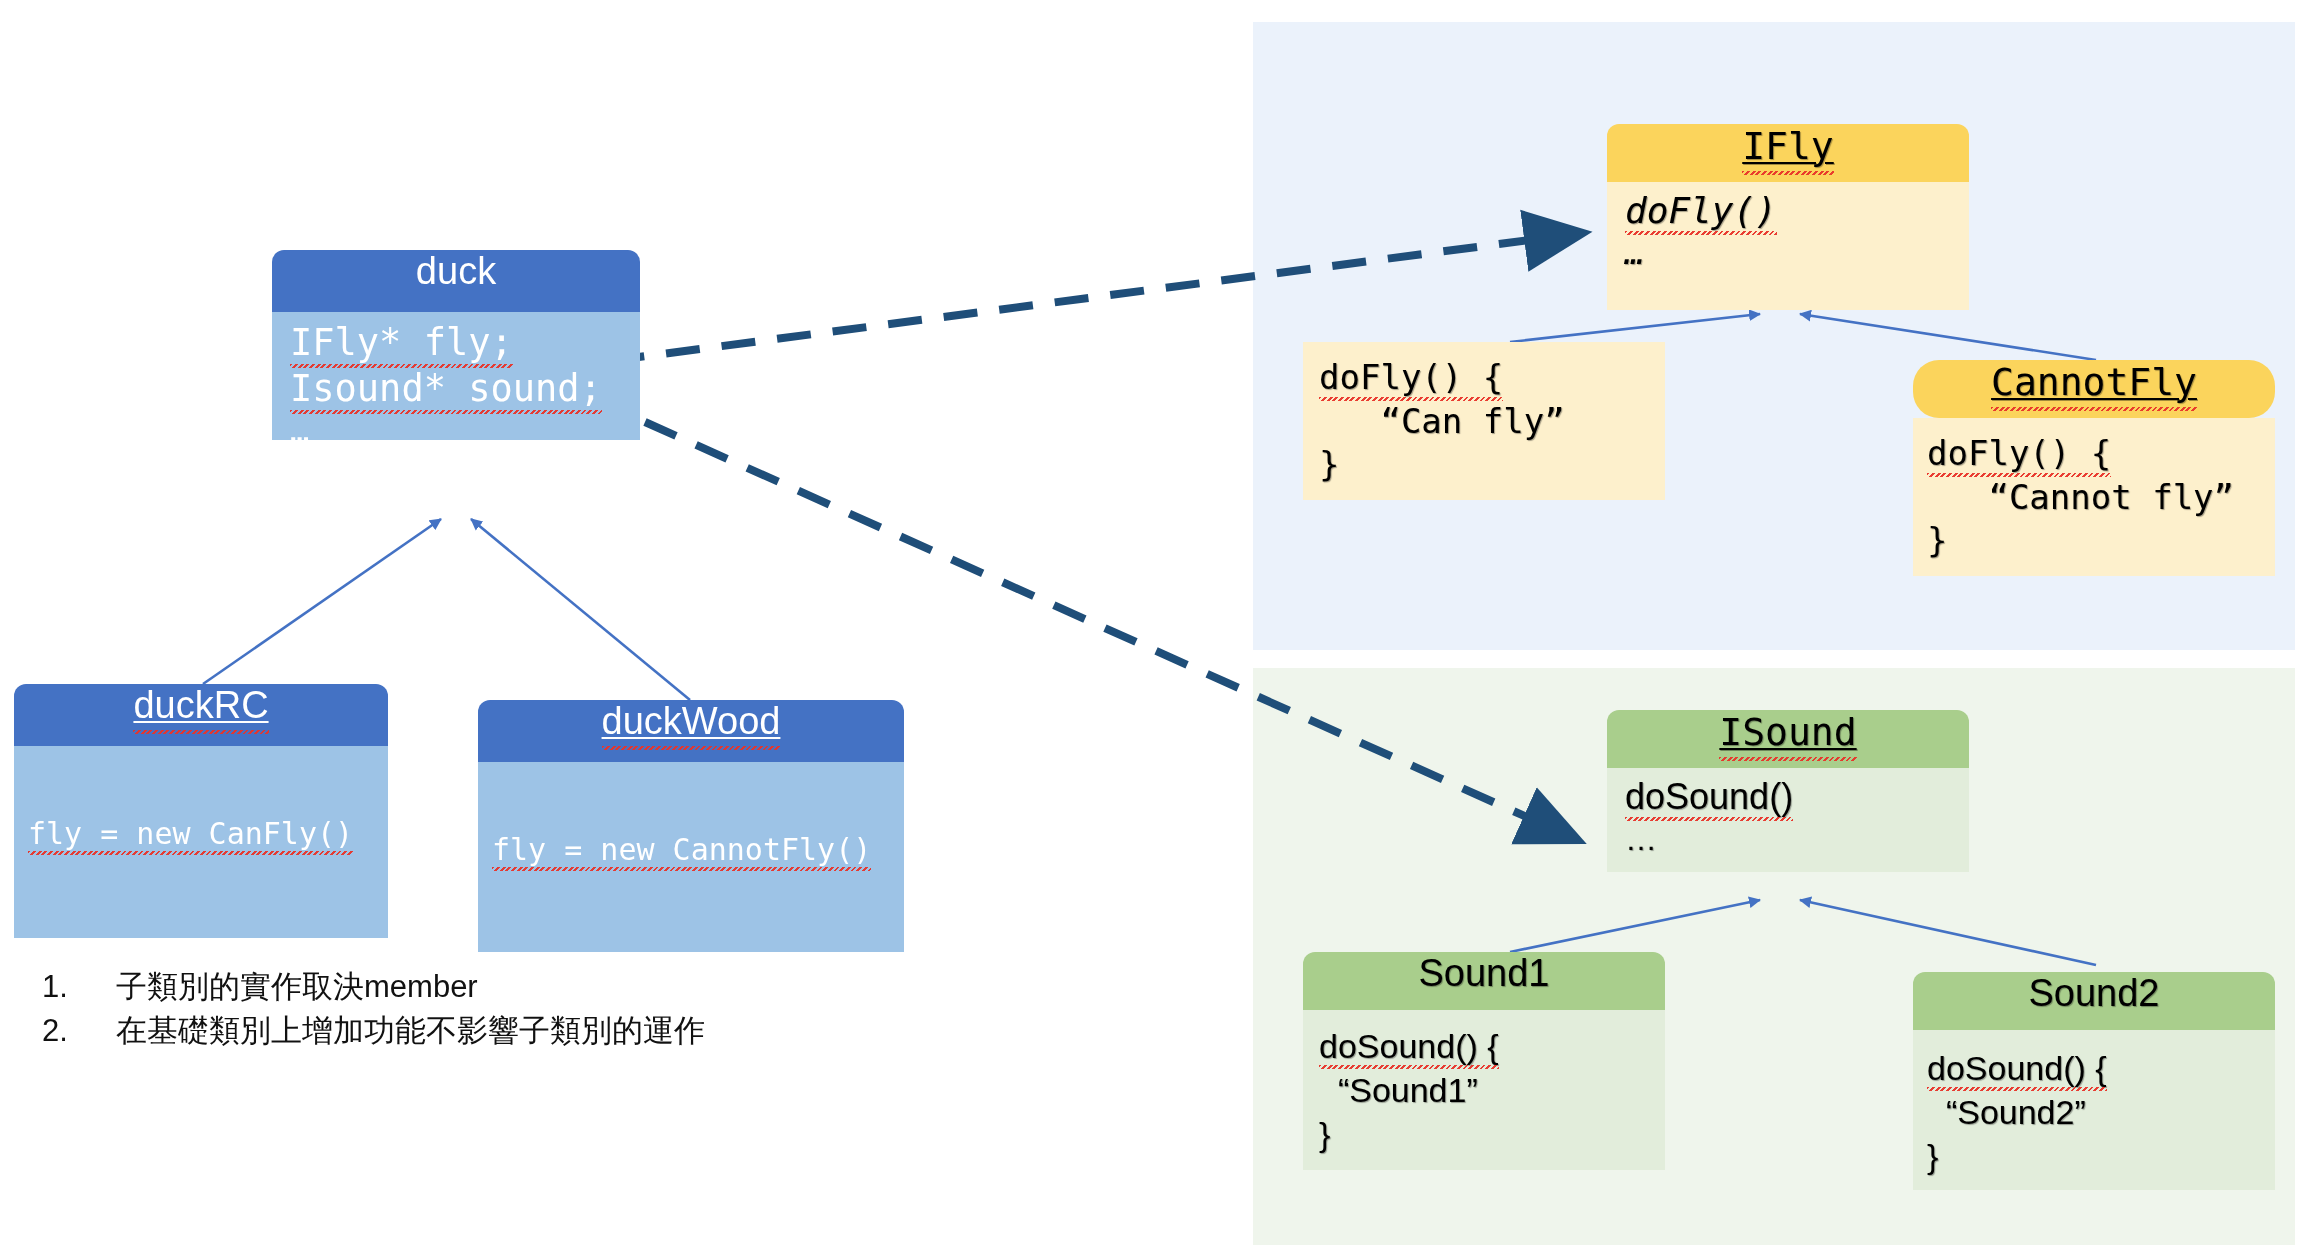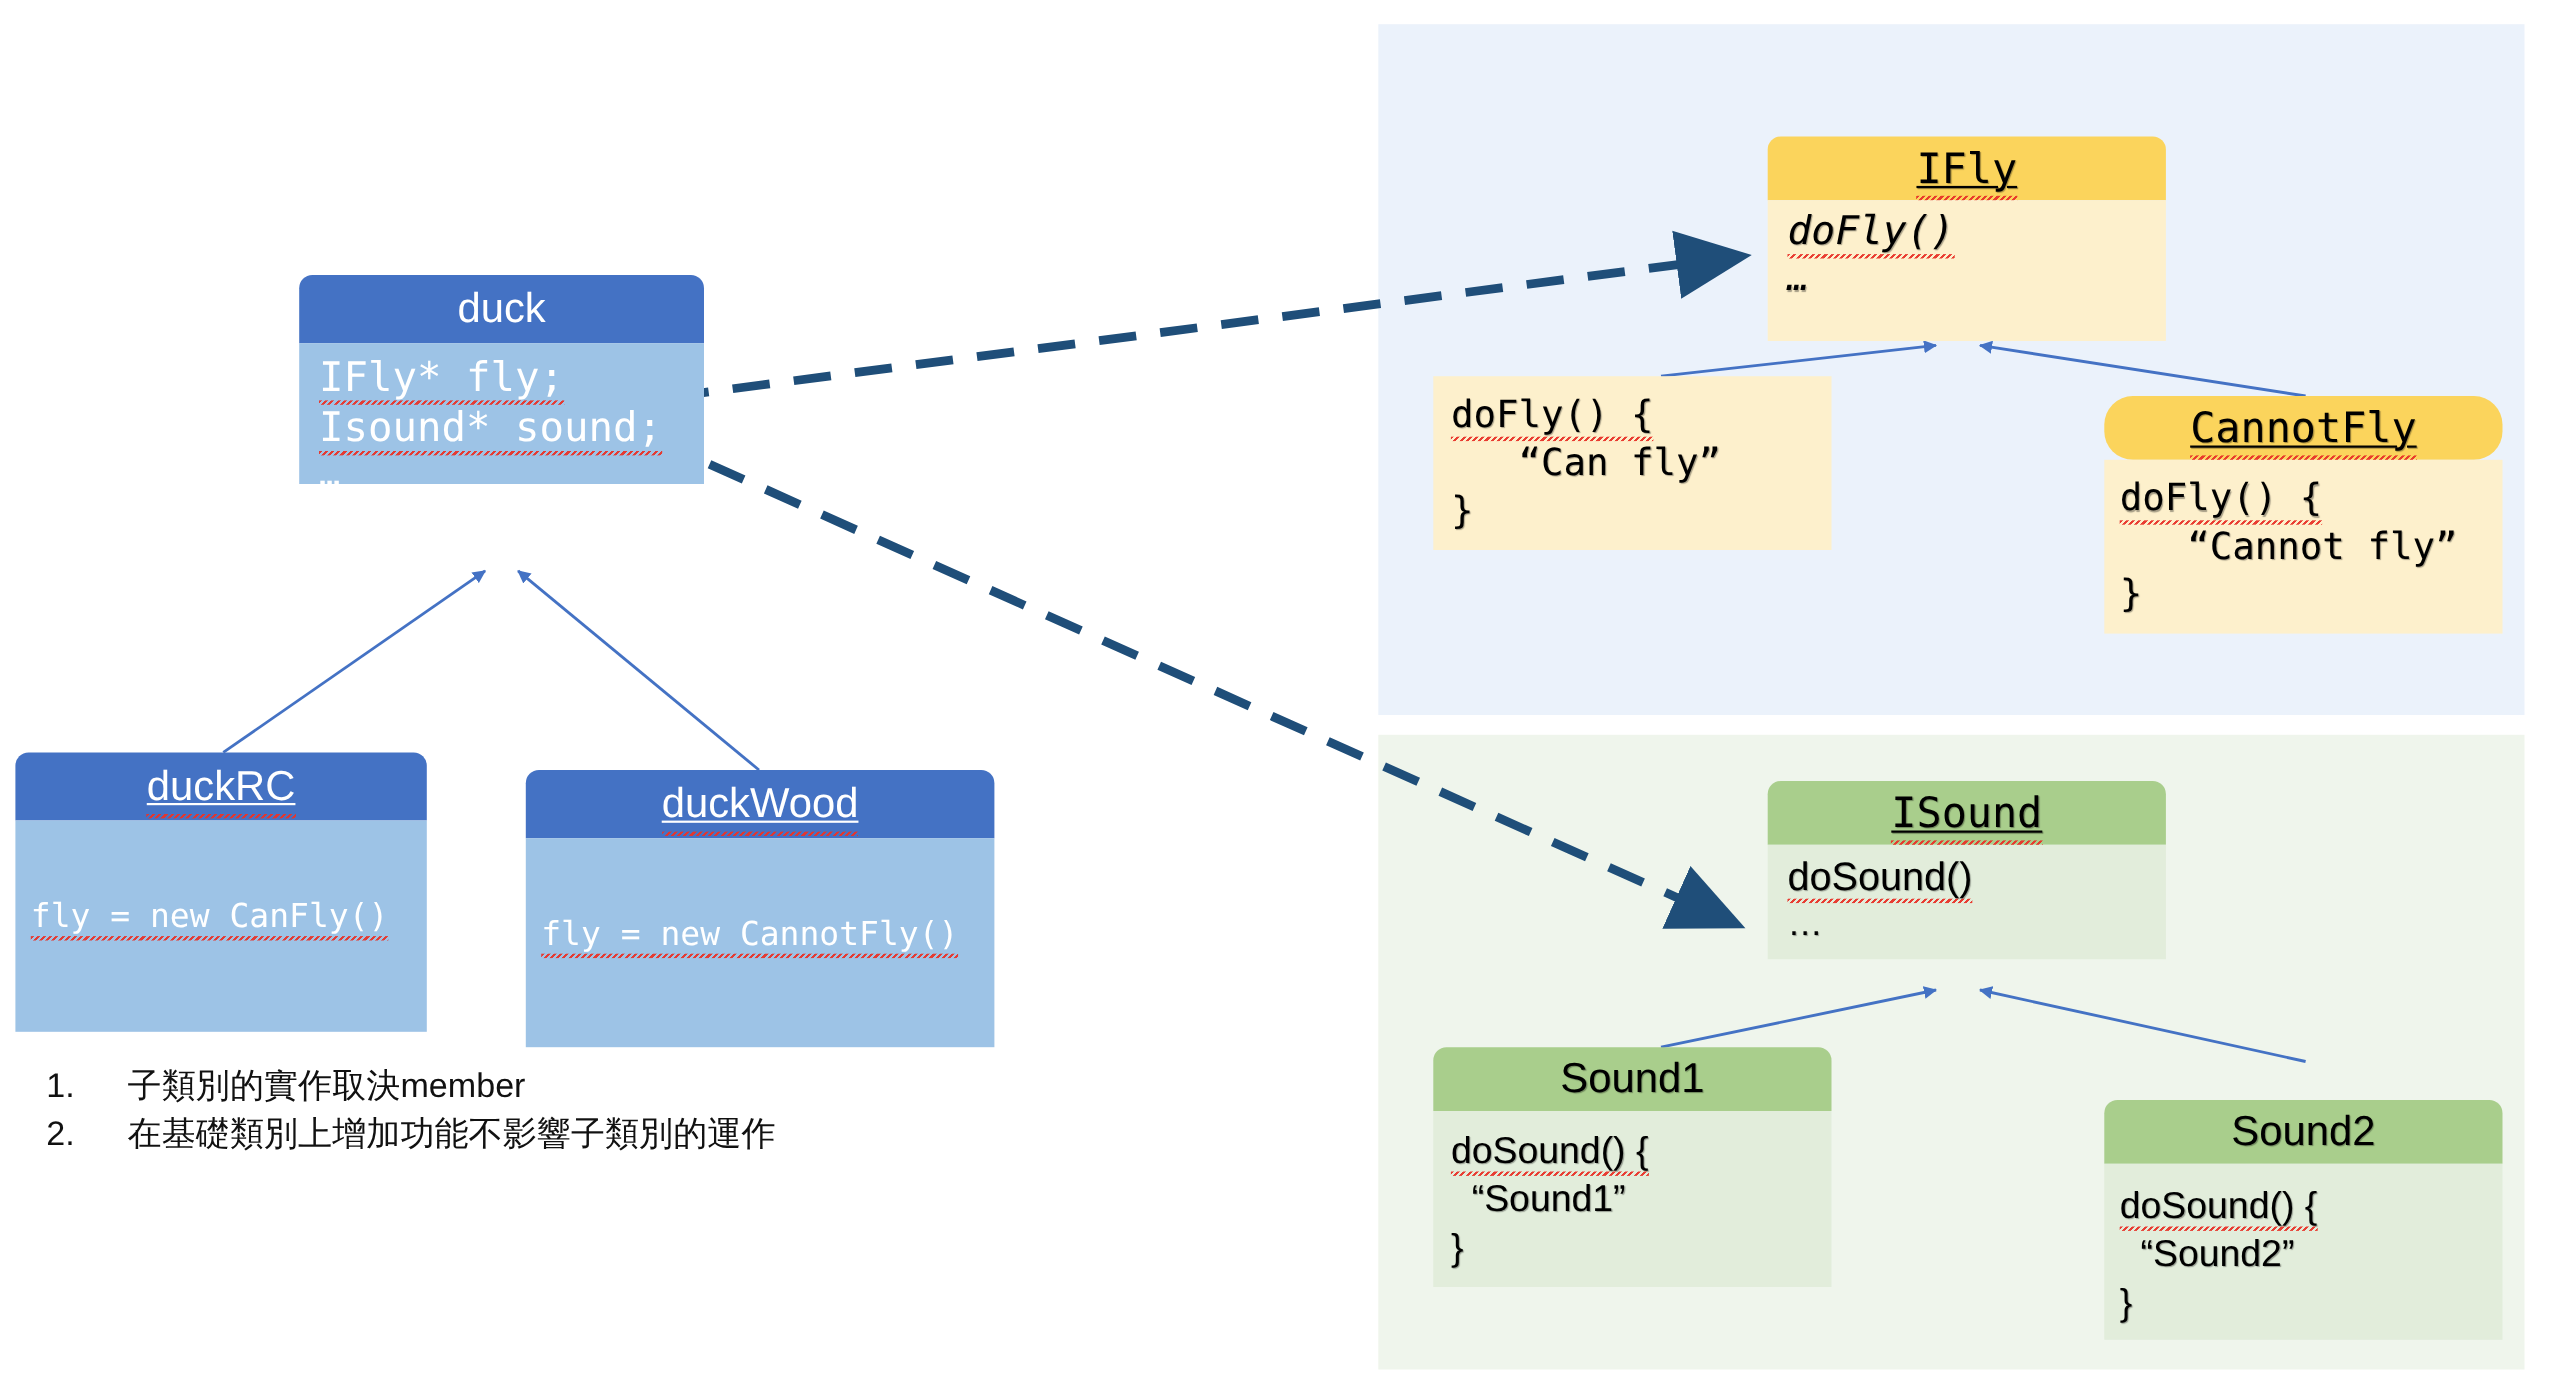--- a/index.html
+++ b/index.html
@@ -12,21 +12,21 @@
   .panel{position:absolute;}
   #panel-fly{left:1253px;top:22px;width:1042px;height:628px;background:#EBF2FB;}
   #panel-sound{left:1253px;top:668px;width:1042px;height:577px;background:#EFF5EC;}
 
   
   #wires{position:absolute;left:0;top:0;width:2318px;height:1258px;
          pointer-events:none;}
 
   
   .box{position:absolute;border-radius:12px 12px 0 0;overflow:visible;}
-  .hdr{border-radius:12px 12px 0 0;display:flex;align-items:center;
+  .hdr{border-radius:12px 12px 0 0;display:flex;align-items:flex-start;
        justify-content:center;text-align:center;box-sizing:border-box;}
   .bod{box-sizing:border-box;}
   .bod .ln{white-space:pre;}
 
   
   .blue .hdr{background:#4472C4;color:#ffffff;}
   .blue .bod{background:#9DC3E6;color:#ffffff;}
   
   .gold .hdr{background:#FBD45C;color:#000000;}
   .gold .bod{background:#FDF0CC;color:#000000;}
@@ -75,21 +75,21 @@
   #box-cannotfly .bod {height:158px;padding:14px 10px 0 14px;font-size:34px;line-height:1.28;}
 
   #box-isound      {left:1607px; top:710px; width:362px;}
   #box-isound .hdr {height:58px;font-size:38px;}
   #box-isound .bod {height:104px;padding:6px 18px 0 18px;font-size:36px;line-height:1.25;}
 
   #box-sound1      {left:1303px; top:952px; width:362px;}
   #box-sound1 .hdr {height:58px;font-size:38px;}
   #box-sound1 .bod {height:160px;padding:14px 14px 0 16px;font-size:34px;line-height:1.3;}
 
-  #box-sound2      {left:1913px; top:1000px; width:362px;}
+  #box-sound2      {left:1913px; top:972px; width:362px;}
   #box-sound2 .hdr {height:58px;font-size:38px;}
   #box-sound2 .bod {height:160px;padding:16px 10px 0 14px;font-size:34px;line-height:1.3;}
 
   
   #notes{position:absolute;left:42px;top:966px;width:900px;color:#111;}
   #notes .row{display:flex;align-items:flex-start;font-size:31px;line-height:1.34;
               margin-bottom:2px;}
   #notes .num{width:74px;flex:0 0 74px;}
   #notes .txt{white-space:pre;}
 </style>

